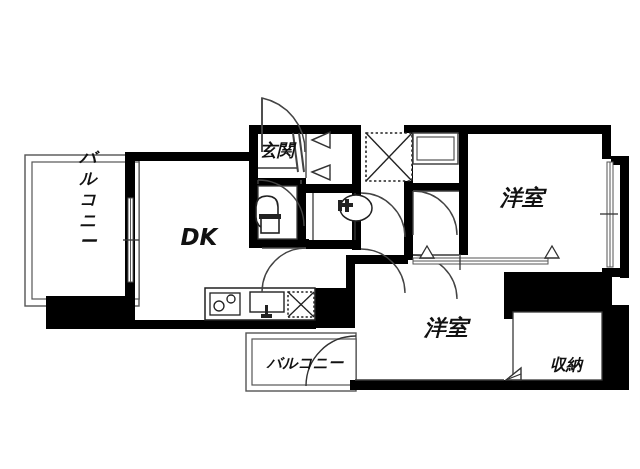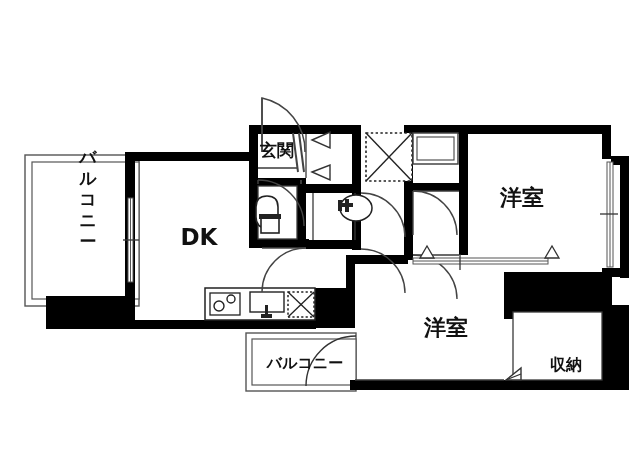--- a/index.html
+++ b/index.html
@@ -11,20 +11,21 @@
     width: 640px;
     height: 469px;
     font-family: "DejaVu Sans", "Liberation Sans", sans-serif;
     overflow: hidden;
   }
   #plan-root {
     position: relative;
     width: 640px;
     height: 469px;
     background: #86efac;
+    font-style: italic;
   }
   #floorplan-svg {
     display: block;
     width: 640px;
     height: 469px;
   }
   .rm-label {
     font-family: "DejaVu Sans", "Liberation Sans", sans-serif;
     fill: #111111;
     font-weight: 700;

